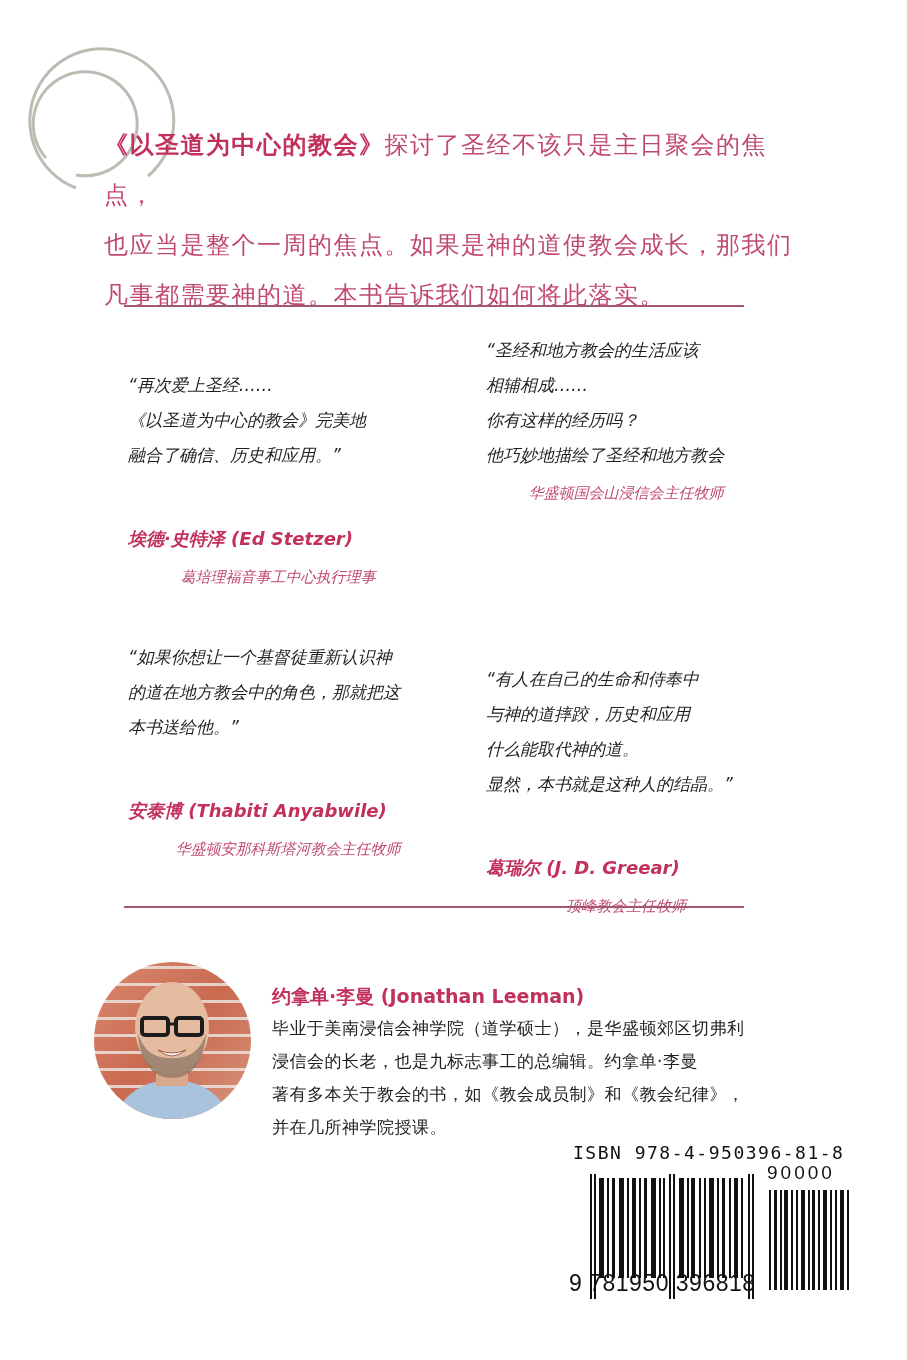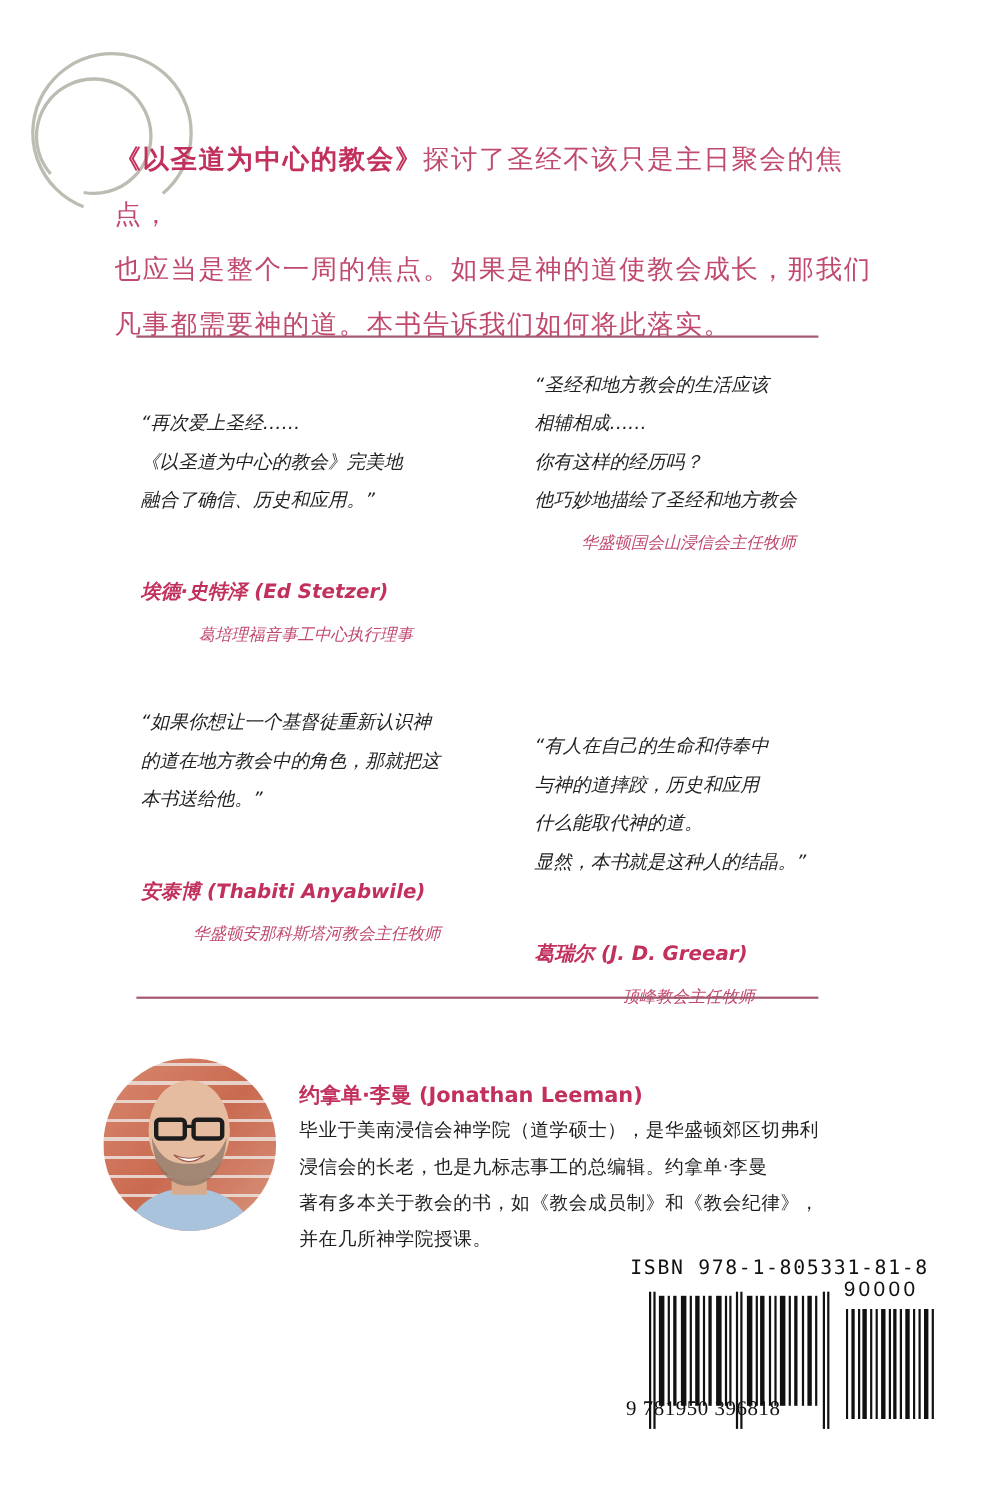--- a/index.html
+++ b/index.html
@@ -32,21 +32,21 @@
 
     .author { position: absolute; left: 272px; top: 960px; width: 520px; margin-top: 20px; }
     .author .name { color: #c2305c; font-weight: bold; font-size: 19px; line-height: 32px; }
     .author .bio { font-size: 17px; line-height: 33px; color: #1f1f1f; letter-spacing: 0.5px; }
 
     .barcode-block { position: absolute; left: 565px; top: 1142px; width: 290px; height: 160px; }
     .isbn-text { position: absolute; left: 8px; top: 0; font-family: "DejaVu Sans Mono", monospace; font-size: 18px; letter-spacing: 1.5px; color: #111; }
     .addon-text { position: absolute; left: 202px; top: 20px; font-family: Liberation Sans, sans-serif; font-size: 19px; letter-spacing: 3px; color: #111; }
     .bars-main { position: absolute; left: 25px; top: 32px; }
     .bars-addon { position: absolute; left: 204px; top: 48px; }
-    .ean-digits { position: absolute; left: 4px; top: 128px; font-family: Liberation Serif, serif; font-size: 19px; color: #111; letter-spacing: 0.5px; background: transparent; }
+    .ean-digits { position: absolute; left: 4px; top: 128px; font-family: Liberation Sans, sans-serif; font-size: 23px; color: #111; letter-spacing: 0.5px; background: transparent; }
   </style>
 </head>
 <body>
 
 <svg class="deco-circles" viewBox="0 0 120 100" width="120" height="100" style="overflow:visible">
   <path d="M 128 114 A 72 72 0 1 0 56 126" fill="none" stroke="#bdbcb2" stroke-width="3"></path>
   <path d="M 28 98 A 52 52 0 1 1 58 115" fill="none" stroke="#bdbcb2" stroke-width="3" transform="translate(-2,-2)"></path>
 </svg>
 
 <div class="blurb">
@@ -115,21 +115,21 @@
   <div class="name">约拿单·李曼 (Jonathan Leeman)</div>
   <div class="bio">
     <div>毕业于美南浸信会神学院（道学硕士），是华盛顿郊区切弗利</div>
     <div>浸信会的长老，也是九标志事工的总编辑。约拿单·李曼</div>
     <div>著有多本关于教会的书，如《教会成员制》和《教会纪律》，</div>
     <div>并在几所神学院授课。</div>
   </div>
 </div>
 
 <div class="barcode-block">
-  <div class="isbn-text">ISBN 978-1-805331-81-8</div>
+  <div class="isbn-text">ISBN 978-4-950396-81-8</div>
   <div class="addon-text">90000</div>
   <svg class="bars-main" width="170" height="125">
     <g fill="#111">
       <rect x="0" y="0" width="2" height="125"></rect>
         <rect x="4" y="0" width="2" height="125"></rect>
       <rect x="9" y="4" width="5" height="100"></rect>
         <rect x="17" y="4" width="2" height="100"></rect>
       <rect x="22" y="4" width="3" height="100"></rect>
         <rect x="29" y="4" width="5" height="100"></rect>
       <rect x="37" y="4" width="2" height="100"></rect>

